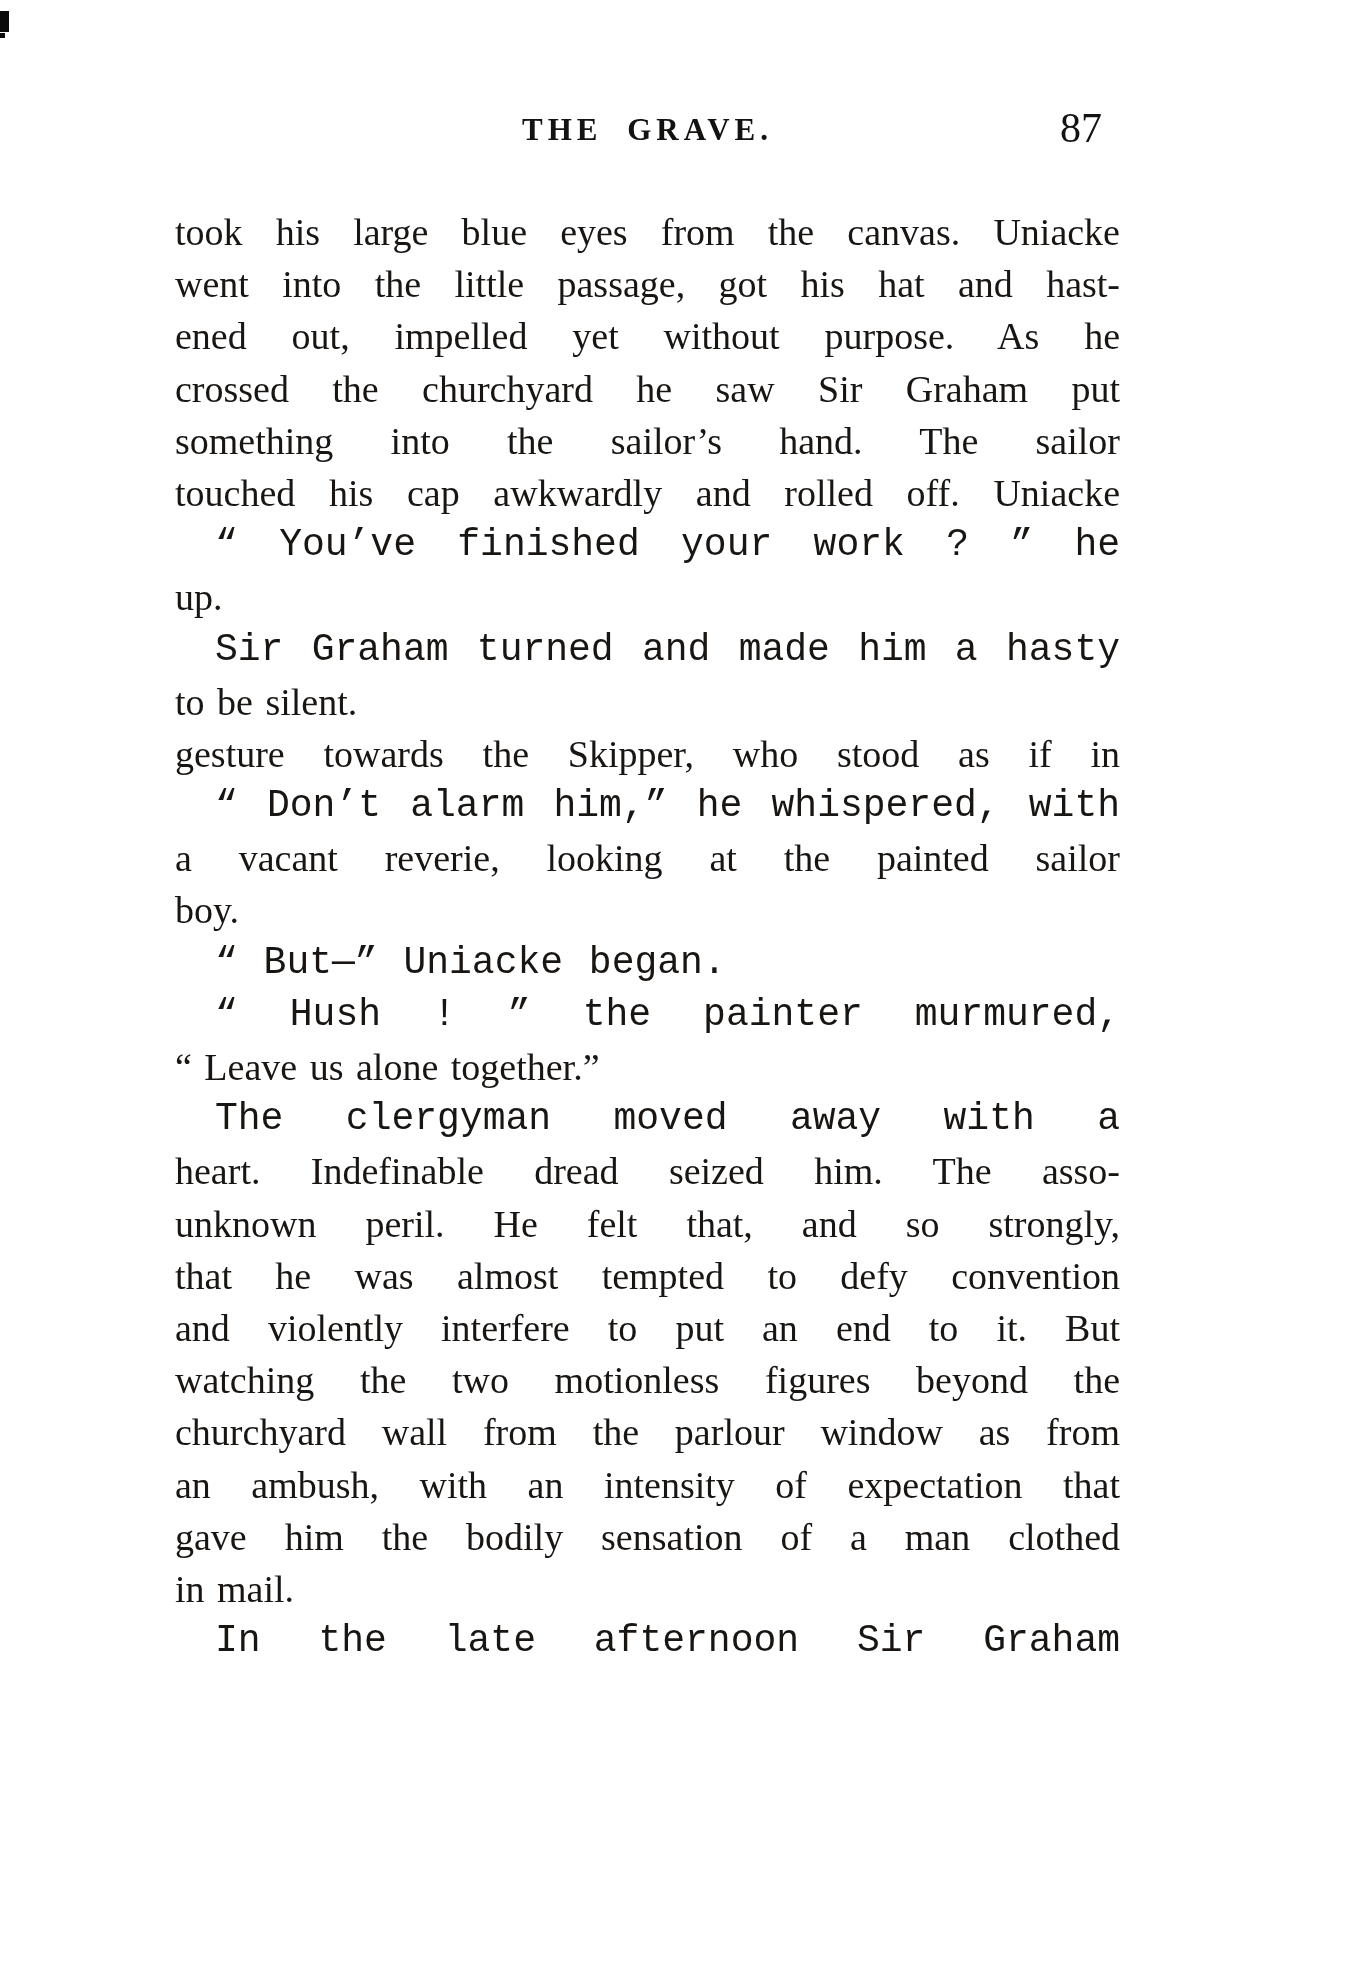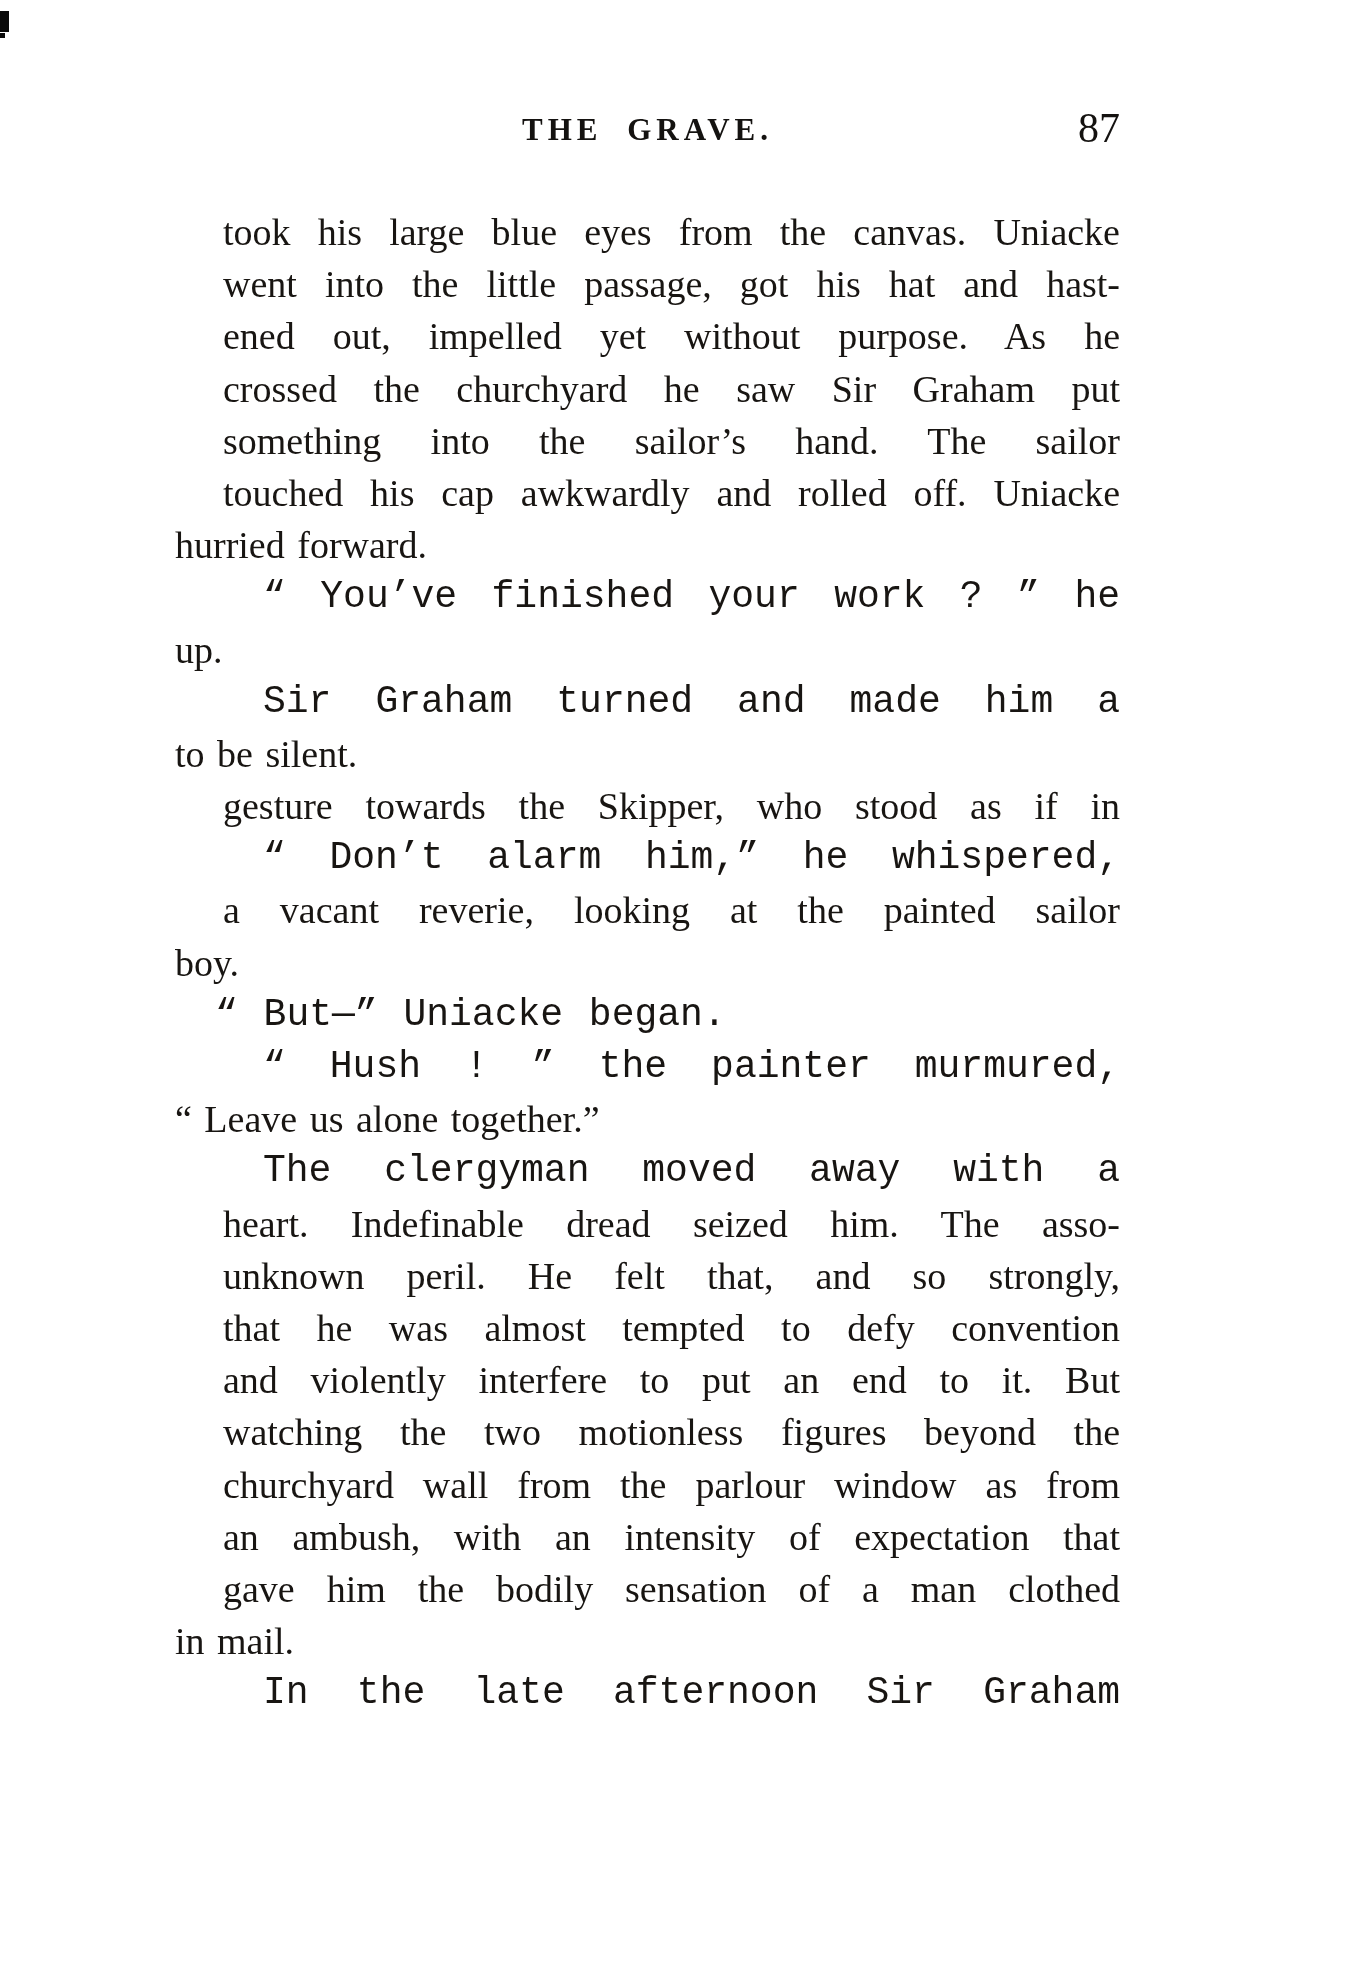--- a/index.html
+++ b/index.html
@@ -47,21 +47,21 @@
     top: 8px;
     text-align: center;
     font-size: 31px;
     font-weight: bold;
     letter-spacing: 5px;
     word-spacing: 12px;
     color: #141210;
   }
   .page-number {
     position: absolute;
-    right: 0;
+    right: 18px;
     top: 0px;
     font-size: 42px;
     color: #141210;
   }
   .text-block {
     position: absolute;
     left: 175px;
     top: 206px;
     width: 945px;
     font-size: 38px;
@@ -69,21 +69,20 @@
   }
   .line {
     height: 52.2px;
     line-height: 52.2px;
     overflow: hidden;
     white-space: normal;
     text-align: left;
   }
   .line.justify {
     text-align: justify;
-    margin-left: 48px;
   }
   .line.justify::after {
     content: "";
     display: inline-block;
     width: 100%;
     height: 0;
     vertical-align: top;
   }
   .line.indent {
     padding-left: 40px;
@@ -103,21 +102,20 @@
     <span class="page-number">87</span>
   </div>
 
   <div class="text-block" id="text-block">
       <div class="line justify">took his large blue eyes from the canvas.  Uniacke</div>
       <div class="line justify">went into the little passage, got his hat and hast-</div>
       <div class="line justify">ened out, impelled yet without purpose.  As he</div>
       <div class="line justify">crossed the churchyard he saw Sir Graham put</div>
       <div class="line justify">something into the sailor’s hand.  The sailor</div>
       <div class="line justify">touched his cap awkwardly and rolled off.  Uniacke</div>
-      <div class="line">hurried forward.</div>
       <div class="line indent justify">“ You’ve finished your work ? ”  he said, coming</div>
       <div class="line">up.</div>
       <div class="line indent justify">Sir Graham turned and made him a hasty sign</div>
       <div class="line">to be silent.</div>
       <div class="line justify">gesture towards the Skipper, who stood as if in</div>
       <div class="line indent justify">“ Don’t alarm him,” he whispered, with a slight</div>
       <div class="line justify">a vacant reverie, looking at the painted sailor</div>
       <div class="line">boy.</div>
       <div class="line indent">“ But—” Uniacke began.</div>
       <div class="line indent justify">“ Hush ! ” the painter murmured, almost angrily.</div>

